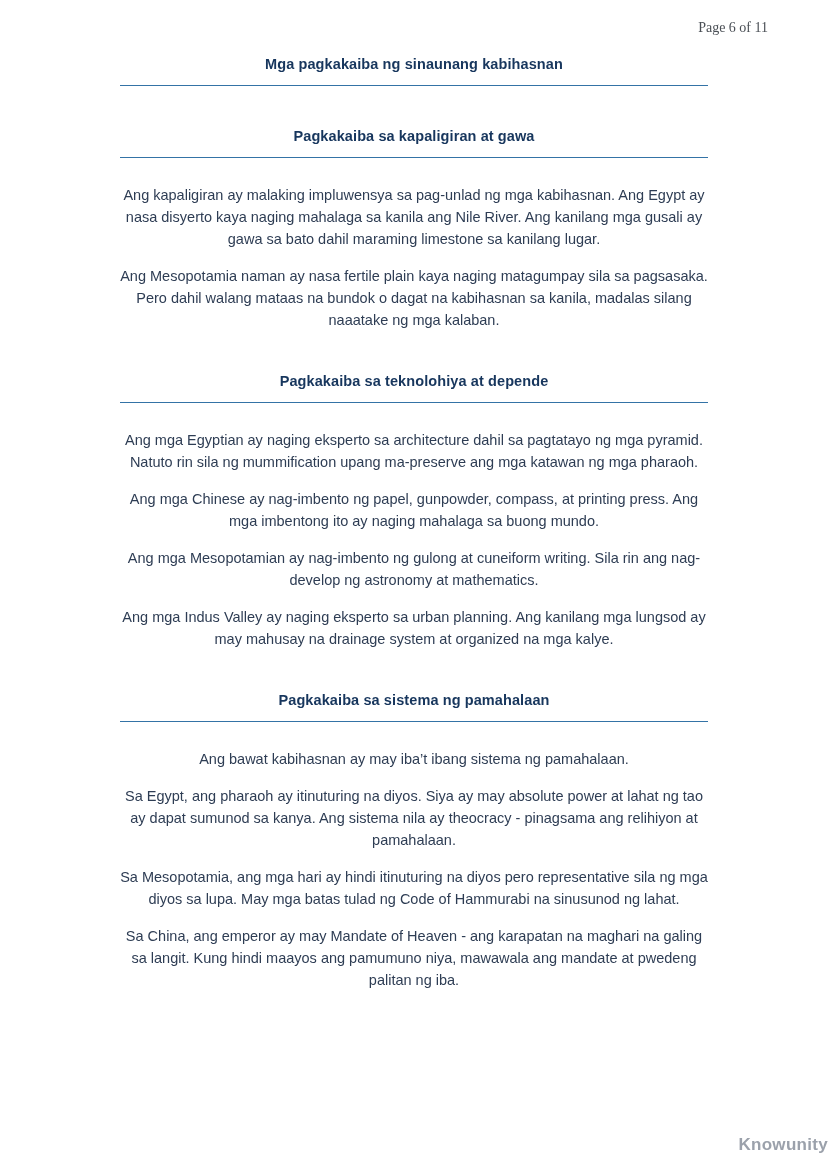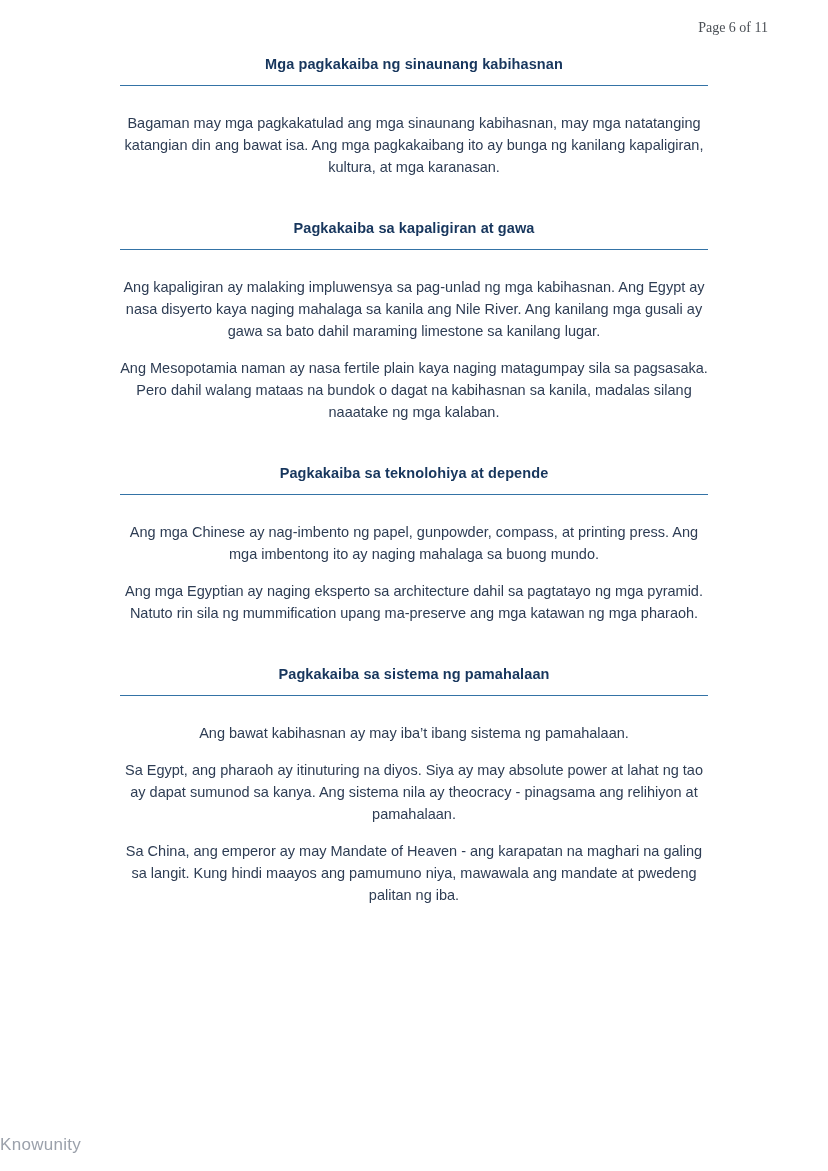--- a/index.html
+++ b/index.html
@@ -44,66 +44,66 @@
     line-height: 22px;
     color: #2e3d54;
     margin-bottom: 15px;
   }
   .paragraphs p:last-child { margin-bottom: 0; }
   .footer-brand {
     position: absolute;
     bottom: 16px;
     left: 0;
     width: 100%;
-    text-align: left;
+    text-align: right;
     font-size: 17px;
-    font-weight: 400;
+    font-weight: 700;
     letter-spacing: 0.3px;
     color: #9ba1ab;
     margin-top: 19px;
   }
 </style>
 </head>
 <body>
 
 <div class="page-number">Page 6 of 11</div>
 
 <div class="content">
 
   <div class="section">
     <div class="section-heading">Mga pagkakaiba ng sinaunang kabihasnan</div>
     <hr class="heading-rule">
-    <div class="paragraphs">
-      <p>Bagaman may mga pagkakatulad ang mga sinaunang kabihasnan, may mga natatanging katangian din ang bawat isa. Ang mga pagkakaibang ito ay bunga ng kanilang kapaligiran, kultura, at mga karanasan.</p>
-    </div>
   </div>
 
   <div class="section">
     <div class="section-heading">Pagkakaiba sa kapaligiran at gawa</div>
     <hr class="heading-rule">
     <div class="paragraphs">
       <p>Ang kapaligiran ay malaking impluwensya sa pag-unlad ng mga kabihasnan. Ang Egypt ay nasa disyerto kaya naging mahalaga sa kanila ang Nile River. Ang kanilang mga gusali ay gawa sa bato dahil maraming limestone sa kanilang lugar.</p>
       <p>Ang Mesopotamia naman ay nasa fertile plain kaya naging matagumpay sila sa pagsasaka. Pero dahil walang mataas na bundok o dagat na kabihasnan sa kanila, madalas silang naaatake ng mga kalaban.</p>
     </div>
   </div>
 
   <div class="section">
     <div class="section-heading">Pagkakaiba sa teknolohiya at depende</div>
     <hr class="heading-rule">
     <div class="paragraphs">
+      <p>Ang mga Egyptian ay naging eksperto sa architecture dahil sa pagtatayo ng mga pyramid. Natuto rin sila ng mummification upang ma-preserve ang mga katawan ng mga pharaoh.</p>
       <p>Ang mga Chinese ay nag-imbento ng papel, gunpowder, compass, at printing press. Ang mga imbentong ito ay naging mahalaga sa buong mundo.</p>
-      <p>Ang mga Egyptian ay naging eksperto sa architecture dahil sa pagtatayo ng mga pyramid. Natuto rin sila ng mummification upang ma-preserve ang mga katawan ng mga pharaoh.</p>
+      <p>Ang mga Mesopotamian ay nag-imbento ng gulong at cuneiform writing. Sila rin ang nag-develop ng astronomy at mathematics.</p>
+      <p>Ang mga Indus Valley ay naging eksperto sa urban planning. Ang kanilang mga lungsod ay may mahusay na drainage system at organized na mga kalye.</p>
     </div>
   </div>
 
   <div class="section">
     <div class="section-heading">Pagkakaiba sa sistema ng pamahalaan</div>
     <hr class="heading-rule">
     <div class="paragraphs">
       <p>Ang bawat kabihasnan ay may iba’t ibang sistema ng pamahalaan.</p>
       <p>Sa Egypt, ang pharaoh ay itinuturing na diyos. Siya ay may absolute power at lahat ng tao ay dapat sumunod sa kanya. Ang sistema nila ay theocracy - pinagsama ang relihiyon at pamahalaan.</p>
+      <p>Sa Mesopotamia, ang mga hari ay hindi itinuturing na diyos pero representative sila ng mga diyos sa lupa. May mga batas tulad ng Code of Hammurabi na sinusunod ng lahat.</p>
       <p>Sa China, ang emperor ay may Mandate of Heaven - ang karapatan na maghari na galing sa langit. Kung hindi maayos ang pamumuno niya, mawawala ang mandate at pwedeng palitan ng iba.</p>
     </div>
   </div>
 
 </div>
 
 <div class="footer-brand">Knowunity</div>
 
 </body></html>

